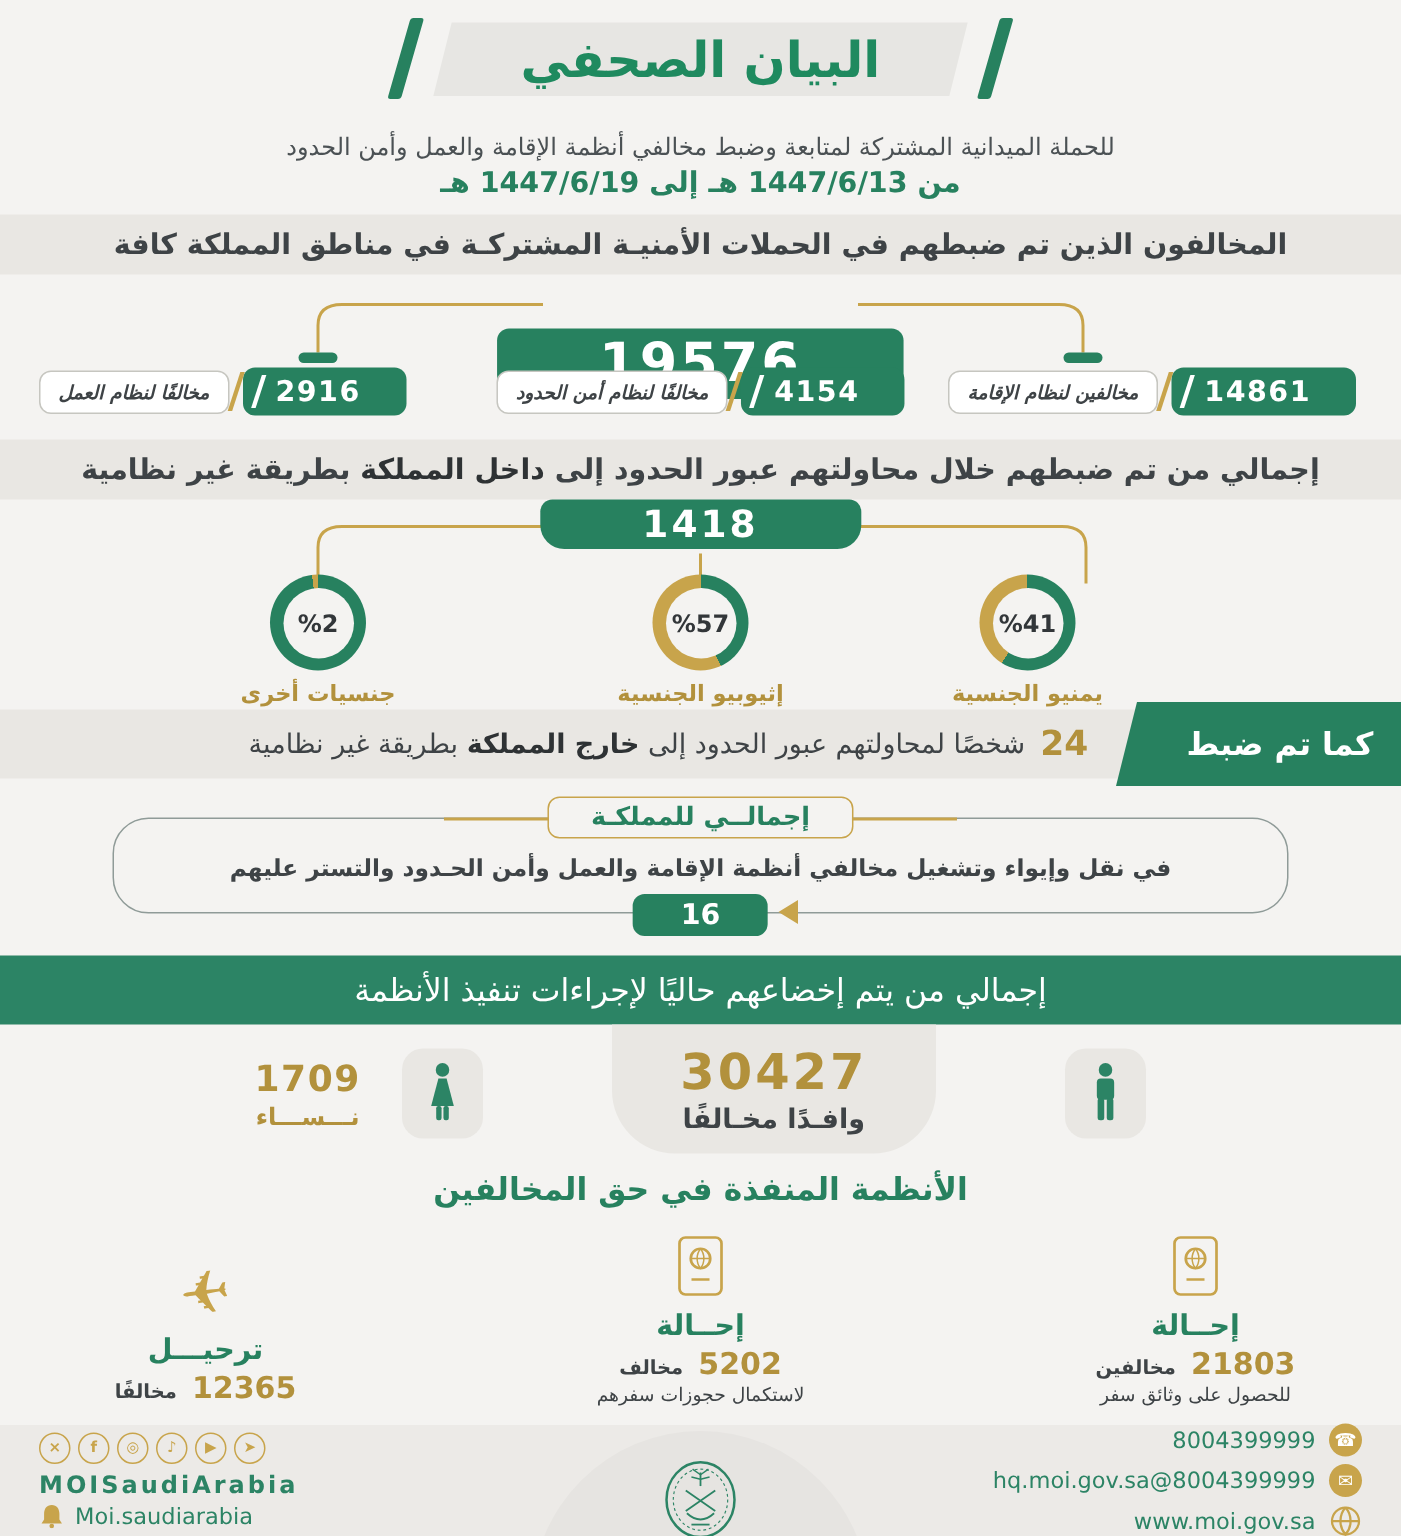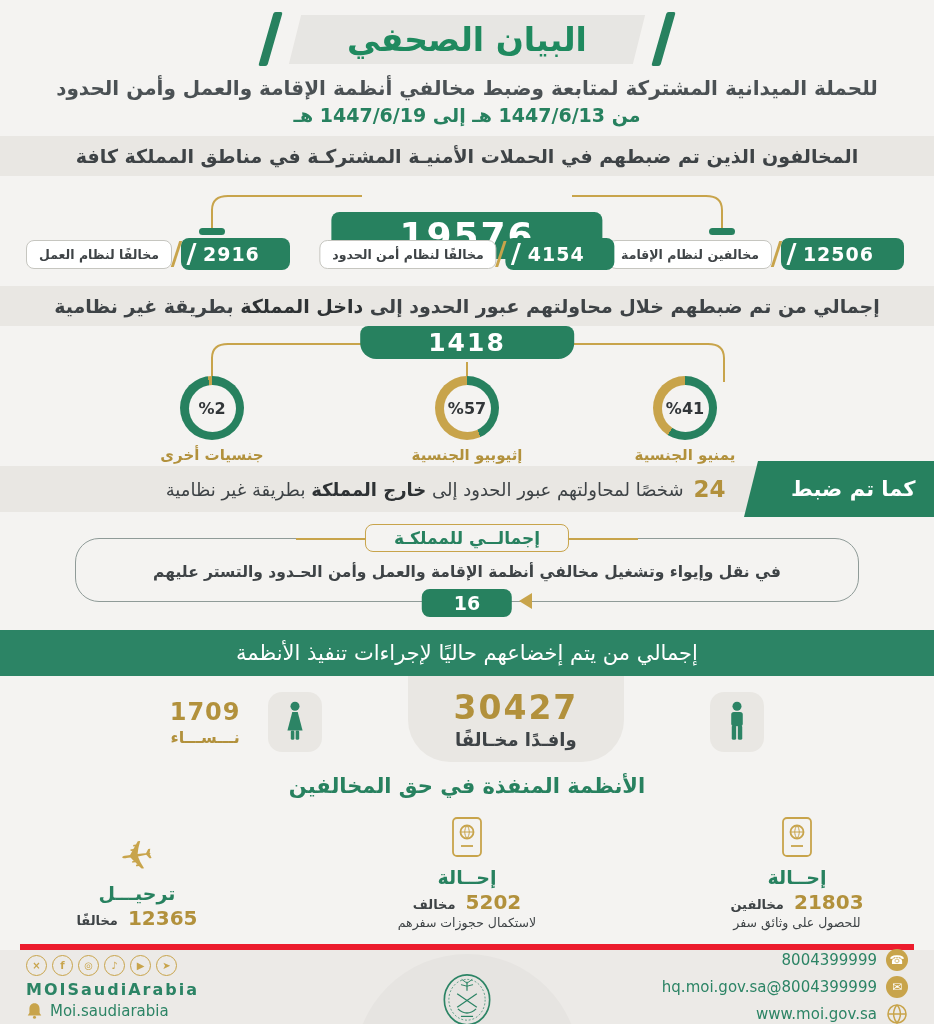--- a/index.html
+++ b/index.html
@@ -4,21 +4,21 @@
 <style>
   html,body{margin:0;padding:0;width:934px;height:1024px;overflow:hidden;
     background:#f4f3f1;font-family:"DejaVu Sans",sans-serif;direction:rtl;}
   .page{position:relative;width:934px;height:1024px;}
 
   
   .hdr{display:flex;justify-content:center;align-items:center;gap:20px;padding-top:12px;}
   .slash{width:9px;height:54px;background:#27815f;transform:skewX(-16deg);border-radius:2px;}
   .plate{background:#e7e6e3;transform:skewX(-14deg);padding:5px 52px;}
   .plate-in{transform:skewX(14deg);color:#1f8a5f;font-size:33px;font-weight:bold;}
-  .sub1{margin-top:10px;text-align:center;color:#4b5154;font-size:20px;font-weight:bold;}
+  .sub1{margin-top:22px;text-align:center;color:#4b5154;font-size:16px;font-weight:normal;}
   .sub2{margin-top:4px;text-align:center;color:#27815f;font-size:19px;font-weight:bold;}
 
   
   .bar{margin-top:10px;background:#e9e7e3;padding:9px 10px;text-align:center;
        color:#3e4346;font-size:19px;font-weight:bold;}
   .bar b{color:#2e3234;}
 
   
   .tree{position:relative;}
   .t1{height:100px;}
@@ -33,21 +33,21 @@
   .stat{position:absolute;top:62px;display:flex;align-items:center;}
   .s-r{right:30px;}
   .s-c{left:50%;transform:translateX(-50%);}
   .s-l{left:26px;}
   .snum{position:relative;background:#27815f;color:#fff;font-weight:bold;font-size:19px;
     padding:5px 30px 5px 22px;border-radius:8px;letter-spacing:1px;}
   .snum::after{content:"";position:absolute;left:9px;top:5px;bottom:5px;width:3px;
     background:#fff;transform:skewX(-18deg);}
   .sslash{width:3px;height:26px;background:#c8a44b;transform:skewX(-18deg);margin:0 3px;}
   .slabel{background:#fff;border:1px solid #c6c6c0;border-radius:8px;padding:6px 12px;
-    font-size:12.5px;font-weight:bold;color:#3e4346;white-space:nowrap;}
+    font-size:12.5px;font-weight:bold;color:#3e4346;white-space:nowrap;font-style:italic;}
 
   
   .dg{position:absolute;top:50px;width:132px;text-align:center;}
   .dg1{left:619px;}
   .dg2{left:401px;}
   .dg3{left:146px;}
   .donut{width:64px;height:64px;border-radius:50%;margin:0 auto;
     display:flex;align-items:center;justify-content:center;}
   .hole{width:47px;height:47px;border-radius:50%;background:#f4f3f1;
     display:flex;align-items:center;justify-content:center;
@@ -152,21 +152,21 @@
     <svg class="conn" viewBox="0 0 934 100">
       <path d="M572 20 H706 Q722 20 722 34 V52" fill="none" stroke="#c8a44b" stroke-width="2"></path>
       <path d="M362 20 H228 Q212 20 212 34 V52" fill="none" stroke="#c8a44b" stroke-width="2"></path>
       <path d="M467 42 V54" fill="none" stroke="#c8a44b" stroke-width="2"></path>
       <rect x="709" y="52" width="26" height="7" rx="3.5" fill="#27815f"></rect>
       <rect x="199" y="52" width="26" height="7" rx="3.5" fill="#27815f"></rect>
       <rect x="454" y="55" width="26" height="7" rx="3.5" fill="#27815f"></rect>
     </svg>
     <div class="total tb1">19576</div>
     <div class="stat s-r">
-      <div class="snum">12506</div>
+      <div class="snum">14861</div>
       <span class="sslash"></span>
       <div class="slabel">مخالفين لنظام الإقامة</div>
     </div>
     <div class="stat s-c">
       <div class="snum">4154</div>
       <span class="sslash"></span>
       <div class="slabel">مخالفًا لنظام أمن الحدود</div>
     </div>
     <div class="stat s-l">
       <div class="snum">2916</div>

